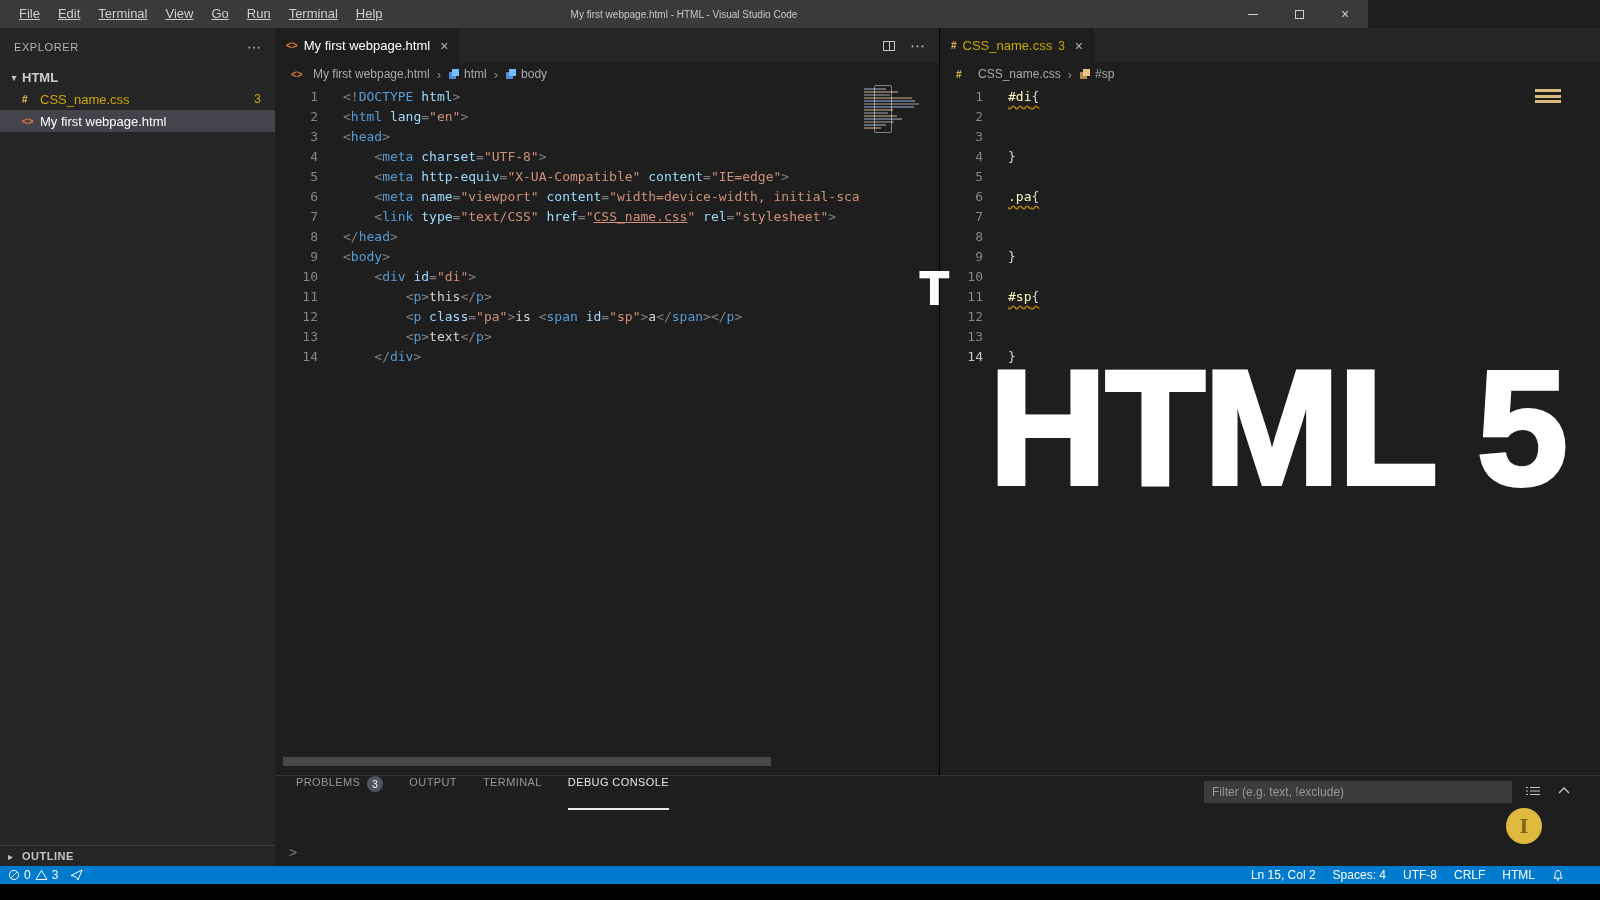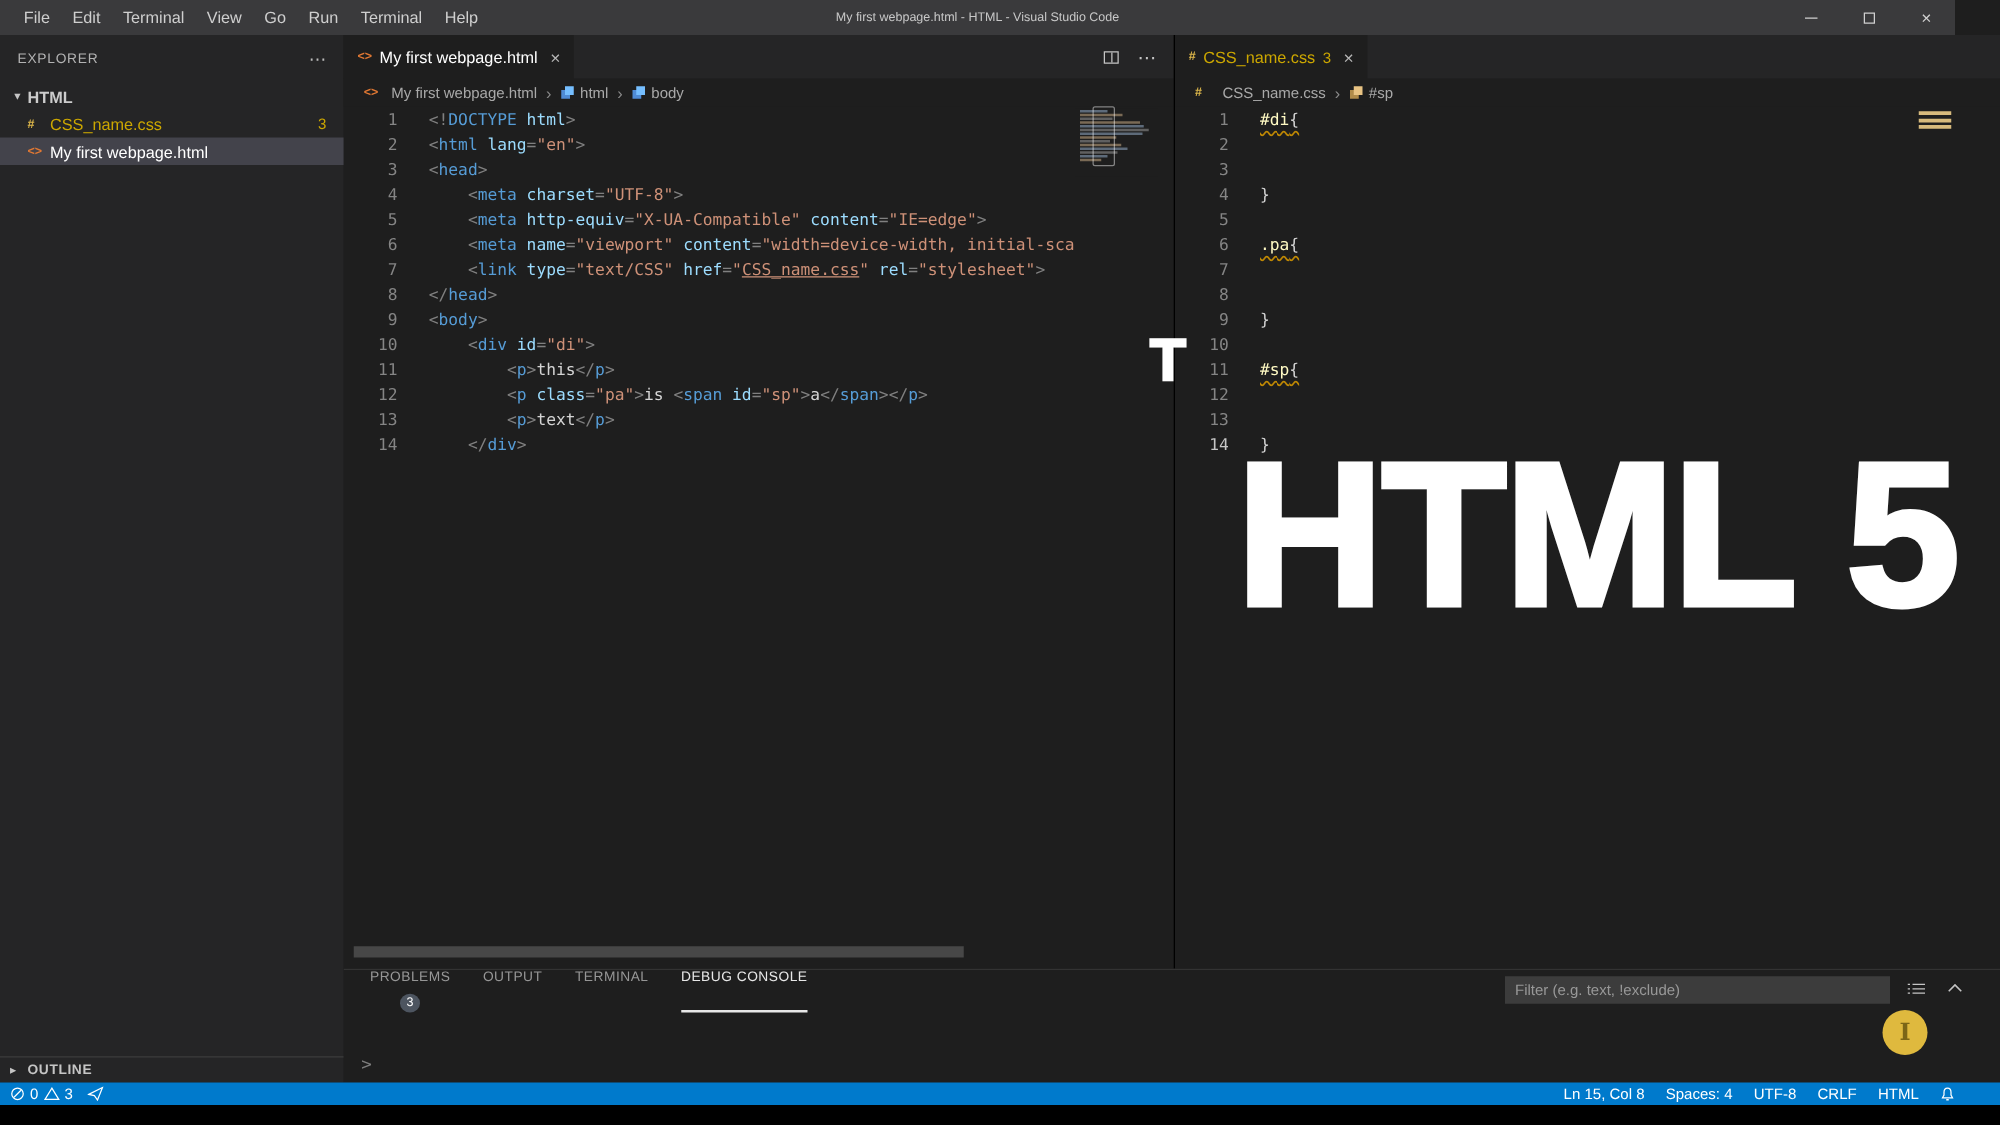--- a/index.html
+++ b/index.html
@@ -2,21 +2,21 @@
 <html><head>
 <meta charset="utf-8">
 <style>
   * { margin:0; padding:0; box-sizing:border-box; }
   html,body { background:#000; }
   .app {
     position:relative; width:1600px; height:900px; overflow:hidden;
     background:#1e1e1e; font-family:"Liberation Sans", sans-serif; color:#cccccc;
   }
   
-  .titlebar { position:absolute; left:0; top:0; width:1564px; height:28px; background:#3a3a3c; display:flex; align-items:center; }
+  .titlebar { position:absolute; left:0; top:0; width:1368px; height:28px; background:#3a3a3c; display:flex; align-items:center;text-decoration:underline; }
   .menus { display:flex; align-items:center; padding-left:10px; }
   .menu-item { font-size:13px; color:#cfcfcf; padding:0 9px; line-height:28px; }
   .window-title { position:absolute; left:0; right:0; text-align:center; font-size:10px; color:#c8c8c8; pointer-events:none; }
   .win-controls { position:absolute; right:0; top:0; height:28px; display:flex; }
   .win-btn { width:46px; height:28px; display:flex; align-items:center; justify-content:center; }
   .ic-min { width:10px; height:1px; background:#d0d0d0; display:block; }
   .ic-max { width:9px; height:9px; border:1px solid #d0d0d0; display:block; }
   .ic-close { font-size:14px; color:#d0d0d0; }
   
   .sidebar { position:absolute; left:0; top:28px; width:275px; height:838px; background:#252526; }
@@ -79,21 +79,21 @@
   .mm i:nth-child(7){width:76%;} .mm i:nth-child(8){width:44%;} .mm i:nth-child(9){width:36%;}
   .mm i:nth-child(10){width:50%;} .mm i:nth-child(11){width:58%;} .mm i:nth-child(12){width:46%;}
   .mm i:nth-child(13){width:34%;} .mm i:nth-child(14){width:26%;}
   .mm-slider { position:absolute; left:14px; top:-2px; width:18px; height:48px; border:1px solid rgba(255,255,255,.45); border-radius:2px; }
   .hscroll { position:absolute; left:8px; top:729px; width:488px; height:9px; background:#474747; }
   .ruler-marks { position:absolute; left:595px; top:61px; width:26px; }
   .ruler-marks b { display:block; height:3px; margin-bottom:2.5px; background:#d7ba7d; }
   
   .panel { position:absolute; left:275px; top:775px; width:1325px; height:91px; background:#1e1e1e; border-top:1px solid #333333; }
   .panel-tabs { display:flex; align-items:stretch; gap:26px; height:34px; padding-left:21px; }
-  .panel-tab { font-size:11px; letter-spacing:.4px; color:#969696; display:flex; align-items:center; gap:7px;flex-direction:column; }
+  .panel-tab { font-size:11px; letter-spacing:.4px; color:#969696; display:flex; align-items:flex-start; gap:7px; }
   .panel-tab.active { color:#e7e7e7; border-bottom:2px solid #e7e7e7; }
   .panel-badge { width:16px; height:16px; border-radius:50%; background:#4d5560; color:#ffffff; font-size:10px; display:flex; align-items:center; justify-content:center; }
   .panel-filter { position:absolute; top:5px; right:88px; width:308px; height:22px; background:#3c3c3c; border:none; outline:none; color:#bbbbbb; font-size:12px; font-family:"Liberation Sans",sans-serif; padding:0 8px; }
   .panel-filter::placeholder { color:#989898; }
   .panel-actions { position:absolute; top:9px; right:30px; display:flex; gap:18px; align-items:center; }
   .panel-prompt { position:absolute; left:14px; top:68px; font-family:"DejaVu Sans Mono",monospace; font-size:14px; color:#7d7d7d; }
   
   .statusbar { position:absolute; left:0; top:866px; width:1600px; height:18px; background:#007acc; display:flex; align-items:center; color:#ffffff; font-size:12px; }
   .sb-left { display:flex; align-items:center; gap:12px; padding-left:8px; }
   .sb-right { margin-left:auto; display:flex; align-items:center; gap:17px; padding-right:36px; }
@@ -412,21 +412,21 @@
           </svg>
         <span>3</span>
       </span>
       <span class="sb-item">
         <svg class="ic" width="13" height="12">
             <path d="M1 6.5 L12 1 L8 11 L5.5 7.5 Z" fill="none" stroke="#fff" stroke-width="1"></path>
           </svg>
       </span>
     </div>
     <div class="sb-right">
-      <span class="sb-item">Ln 15, Col 8</span>
+      <span class="sb-item">Ln 15, Col 2</span>
       <span class="sb-item">Spaces: 4</span>
       <span class="sb-item">UTF-8</span>
       <span class="sb-item">CRLF</span>
       <span class="sb-item">HTML</span>
       <span class="sb-item">
         <svg class="ic" width="12" height="13">
             <path d="M6 1.5 C4.2 1.5 3.2 3 3.2 4.8 L3.2 7 L2 9.2 L10 9.2 L8.8 7 L8.8 4.8 C8.8 3 7.8 1.5 6 1.5 Z" fill="none" stroke="#fff" stroke-width="1"></path>
             <line x1="5" y1="10.8" x2="7" y2="10.8" stroke="#fff" stroke-width="1.2"></line>
           </svg>
       </span>

